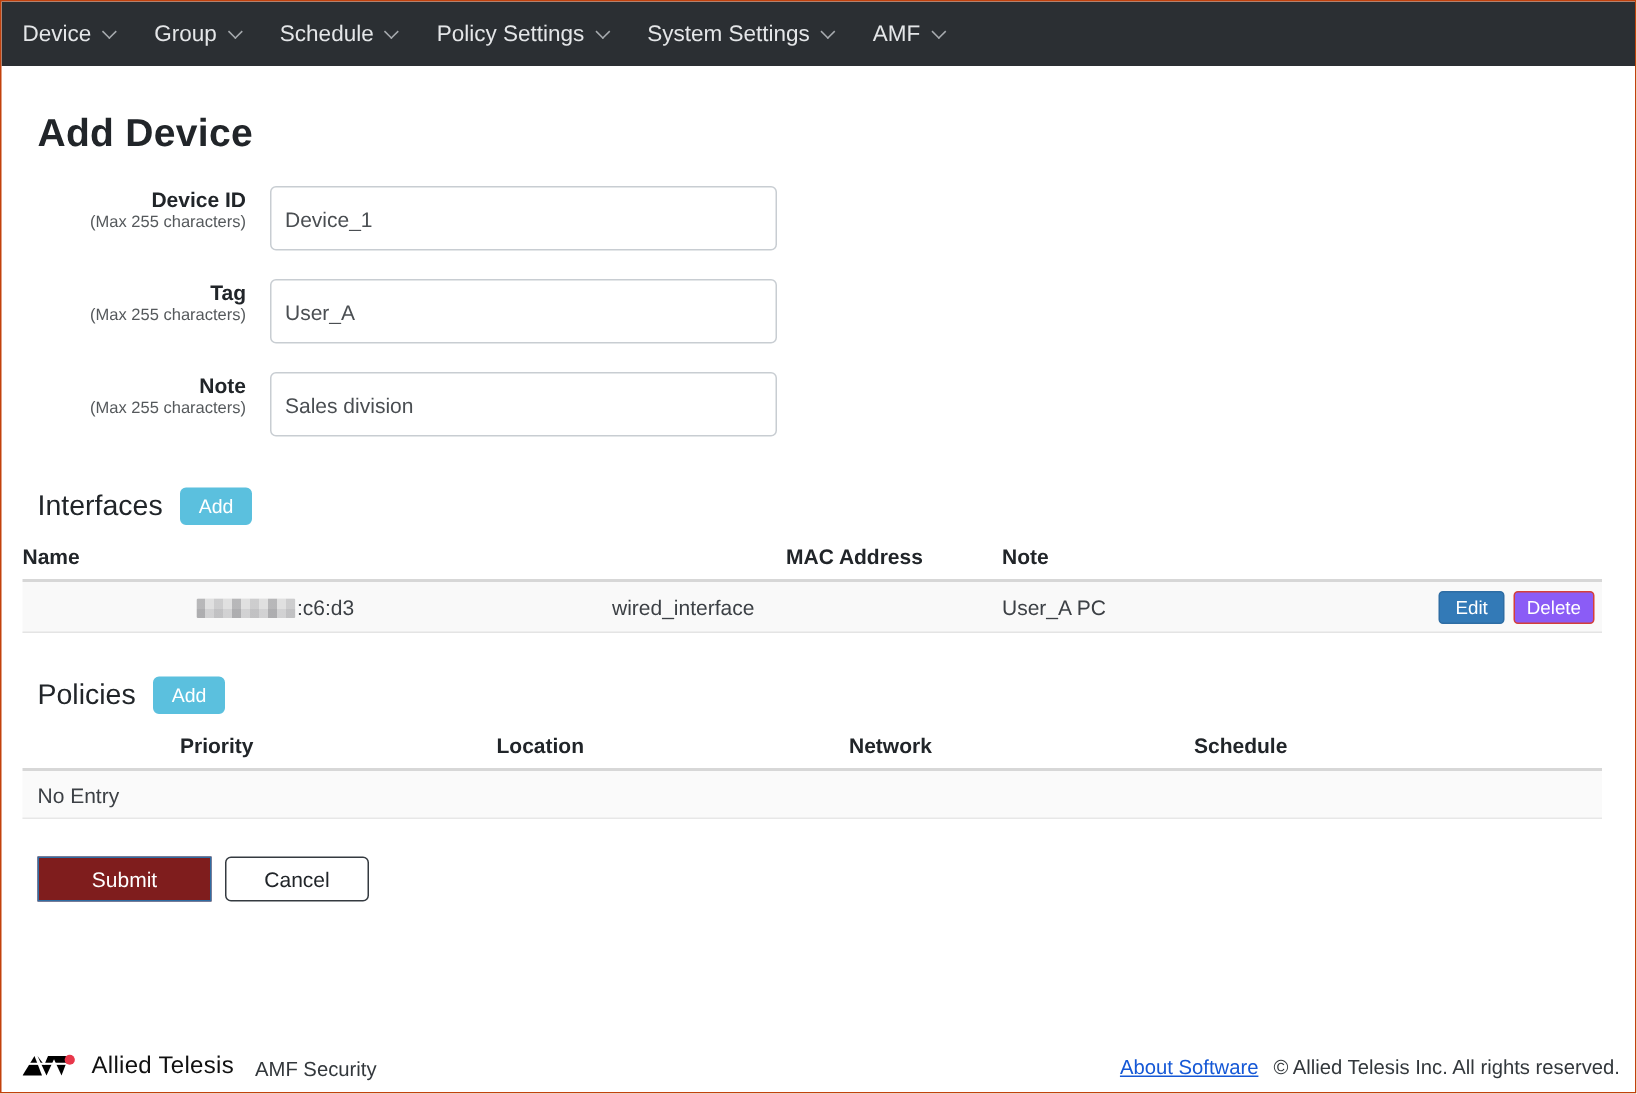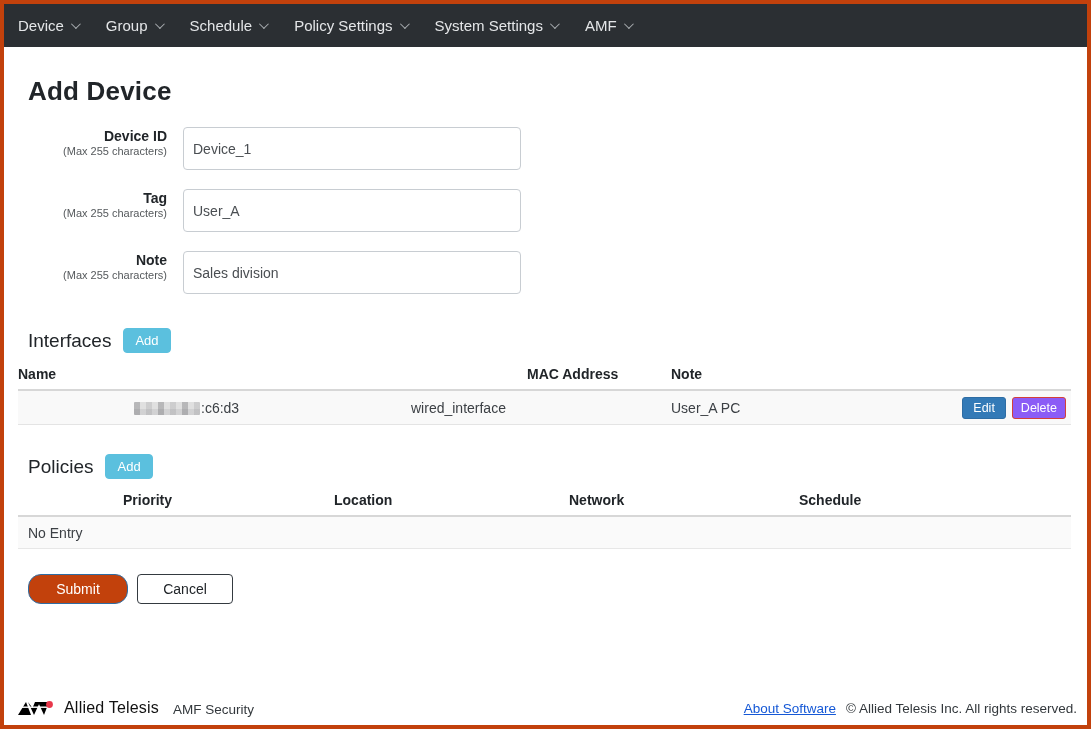--- a/index.html
+++ b/index.html
@@ -1,18 +1,18 @@
 <!DOCTYPE html>
 <html><head>
 <meta charset="utf-8">
 <style>
   * { margin:0; padding:0; box-sizing:border-box; }
   html,body { width:1091px; height:729px; }
   body { font-family:"Liberation Sans","DejaVu Sans",sans-serif; background:#fff; }
-  .window { width:1091px; height:729px; border:4px solid #c2410c; position:relative; background:#fff; overflow:hidden; }
+  .window { width:1091px; height:729px; border:1px solid #c2410c; position:relative; background:#fff; overflow:hidden; }
 
   
   .navbar { height:43px; background:#2b2f33; display:flex; align-items:center; padding:0 14px; color:#dcdcdc; }
   .nav-left { display:flex; align-items:center; }
   .nav-item { display:flex; align-items:center; gap:7px; padding:8px 14px; font-size:15px; color:#e4e6e8; cursor:pointer; white-space:nowrap; }
   .nav-item:first-child { padding-left:0; }
   .chev { width:7px; height:7px; border-right:1.6px solid #a7abaf; border-bottom:1.6px solid #a7abaf; transform:rotate(45deg) translateY(-2px); display:inline-block; }
   .nav-right { margin-left:auto; display:flex; align-items:center; gap:36px; }
   .nav-user { font-size:15px; color:#e4e6e8; }
   .nav-logout { font-size:15px; color:#e4e6e8; cursor:pointer; }
@@ -51,26 +51,26 @@
   .empty-row { background:#fafafa; border-bottom:1px solid #e7e7e7; padding:7px 0 7px 10px; font-size:14px; color:#3c4045; min-height:32px; display:flex; align-items:center; }
 
   .mosaic { display:inline-block; width:66px; height:13px; vertical-align:-2px; margin-right:1px; border-radius:1px;
     background-color:#e9e9e9;
     background-image:
       repeating-linear-gradient(90deg, rgba(90,90,95,.30) 0 6px, rgba(0,0,0,0) 6px 12px, rgba(120,120,125,.18) 12px 18px, rgba(0,0,0,0) 18px 24px),
       repeating-linear-gradient(0deg, rgba(140,140,145,.25) 0 6px, rgba(0,0,0,0.04) 6px 13px); }
 
   
   .footer-actions { display:flex; gap:9px; margin:25px 0 0 10px; }
-  .btn-submit { background:#c2410c; border:1px solid #2e6da4; color:#fff; font-size:14px; width:100px; height:30px; border-radius:13px; cursor:pointer; font-family:inherit; }
+  .btn-submit { background:#7f1d1d; border:1px solid #2e6da4; color:#fff; font-size:14px; width:116px; height:30px; border-radius:0; cursor:pointer; font-family:inherit; }
   .btn-cancel { background:#fff; border:1px solid #343a40; color:#212529; font-size:14px; width:96px; height:30px; border-radius:4px; cursor:pointer; font-family:inherit; }
 
   
   .page-footer { position:absolute; left:0; right:0; bottom:0; height:30px; display:flex; align-items:center; padding:0 10px 4px 14px; }
-  .brand-wrap { display:flex; align-items:center; gap:6px; }
+  .brand-wrap { display:flex; align-items:flex-start; gap:6px; }
   .brand-logo { display:block; }
   .brand-name { font-size:16px; color:#111; letter-spacing:0.2px; }
   .product-name { font-size:13.5px; color:#33383c; margin-left:8px; padding-top:3px; }
   .footer-right { margin-left:auto; display:flex; align-items:center; gap:10px; font-size:13.5px; color:#33383c; }
   .about-link { color:#1558d6; text-decoration:underline; cursor:pointer; }
 </style>
 </head>
 <body>
 
 <div class="window">

